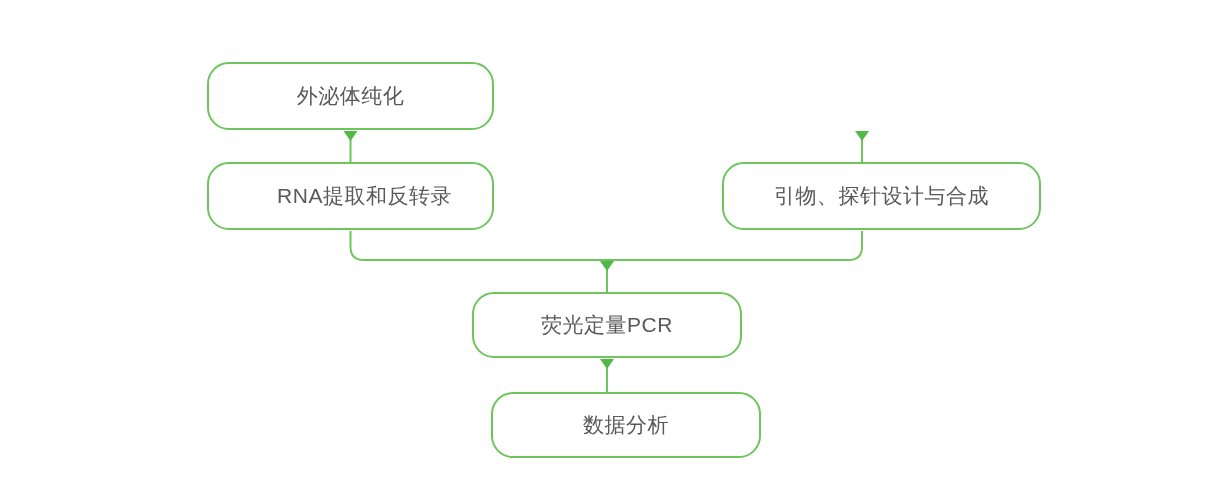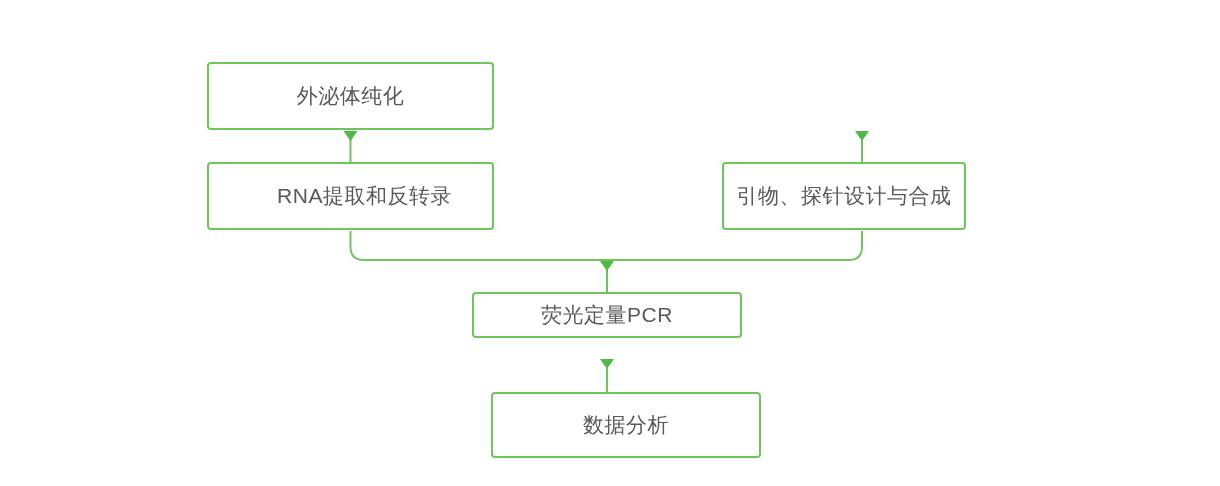--- a/index.html
+++ b/index.html
@@ -34,32 +34,32 @@
     fill:var(--arrow-color);
     stroke:none;
   }
   .node{
     position:absolute;
     display:flex;
     align-items:center;
     justify-content:center;
     background:var(--box-background);
     border:2px solid var(--stroke-color);
-    border-radius:4px;
+    border-radius:22px;
     color:var(--text-color);
     font-size:21px;
     letter-spacing:0.5px;
     text-align:center;
     cursor:default;
   }
   .node-exosome  {left:207px;top:62px; width:287px;height:68px;}
   .node-screening{left:720px;top:62px; width:283px;height:68px;}
   .node-rna      {left:207px;top:162px;width:287px;height:68px;padding-left:28px;}
-  .node-primer   {left:722px;top:162px;width:244px;height:68px;}
-  .node-qpcr     {left:472px;top:292px;width:270px;height:46px;}
+  .node-primer   {left:722px;top:162px;width:319px;height:68px;}
+  .node-qpcr     {left:472px;top:292px;width:270px;height:66px;}
   .node-analysis {left:472px;top:392px;width:270px;height:66px;margin-left:19px;}
 </style>
 </head>
 <body>
 
 <div class="canvas">
 
   <svg class="edges-layer" viewBox="0 0 1220 486" xmlns="http://www.w3.org/2000/svg">
 
     <path class="edge" d="M 350.5 132 L 350.5 162"></path>

